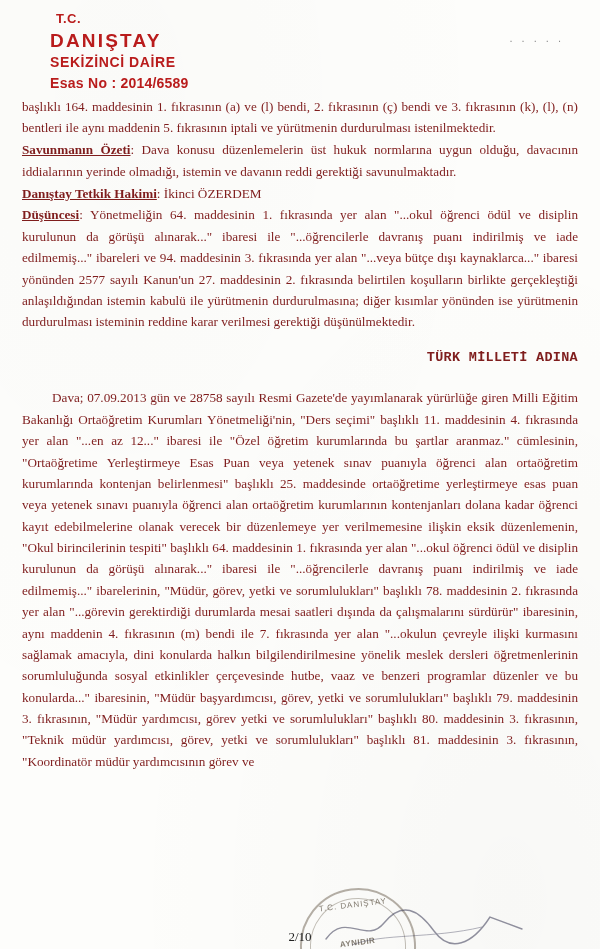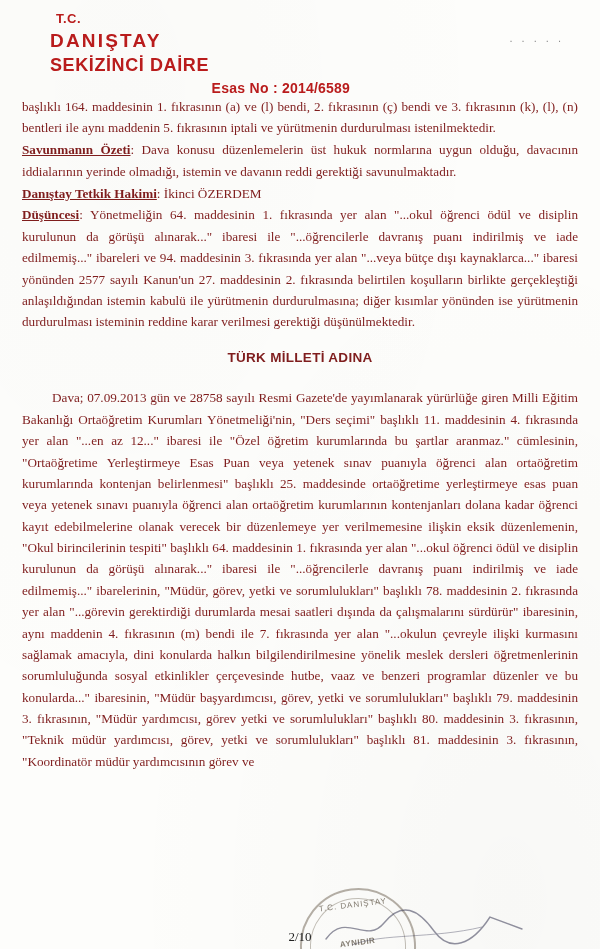--- a/index.html
+++ b/index.html
@@ -46,28 +46,27 @@
   .hdr-tc {
     font-size: 13px;
     letter-spacing: 0.5px;
     padding-left: 6px;
   }
   .hdr-danistay {
     font-size: 19px;
     letter-spacing: 2.2px;
   }
   .hdr-daire {
-    font-size: 18px;
+    font-size: 14px;
     letter-spacing: 0.6px;
   }
   .hdr-esas {
     font-size: 14px;
     letter-spacing: 0.3px;
     margin-top: 2px;
-    text-align: right;
   }
   .hdr-esas .esas-no {
     letter-spacing: 0.2px;
   }
 
   .stamp-dots {
     position: absolute;
     right: 36px;
     top: 32px;
     font-size: 11px;
@@ -91,22 +90,22 @@
   }
   .indent {
     text-indent: 30px;
   }
   .lbl {
     font-weight: bold;
     text-decoration: underline;
     white-space: nowrap;
   }
   .center-title {
-    text-align: center;
-    font-family: Liberation Sans, sans-serif;
+    text-align: right;
+    font-family: Liberation Mono, monospace;
     font-weight: bold;
     font-size: 13.5px;
     letter-spacing: 0.3px;
     margin: 14px 0 10px 0;
   }
   .gap {
     height: 9px;
   }
 
   .footer-page {

